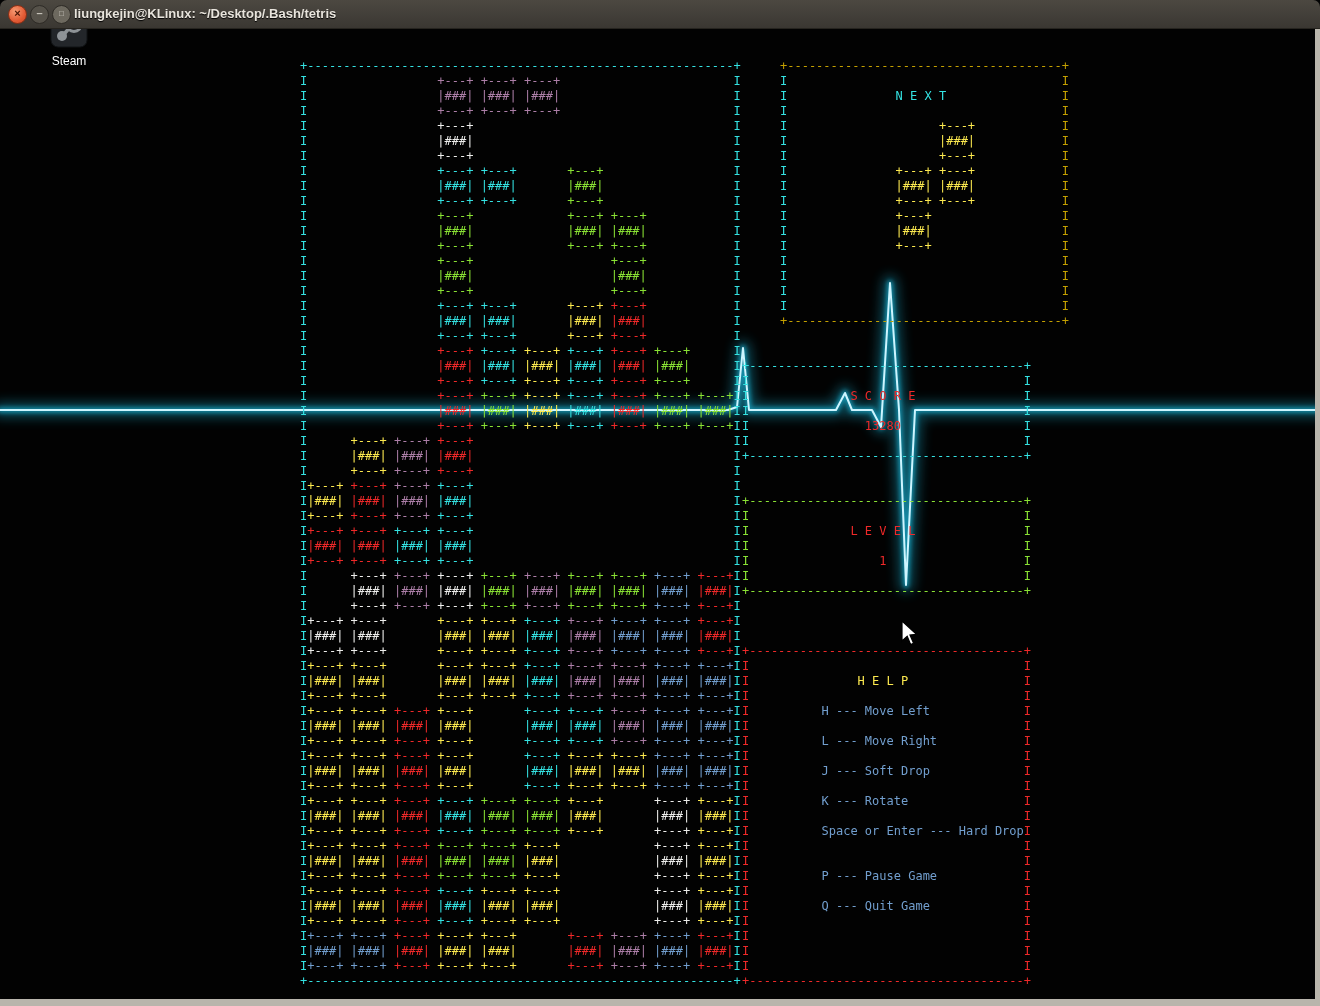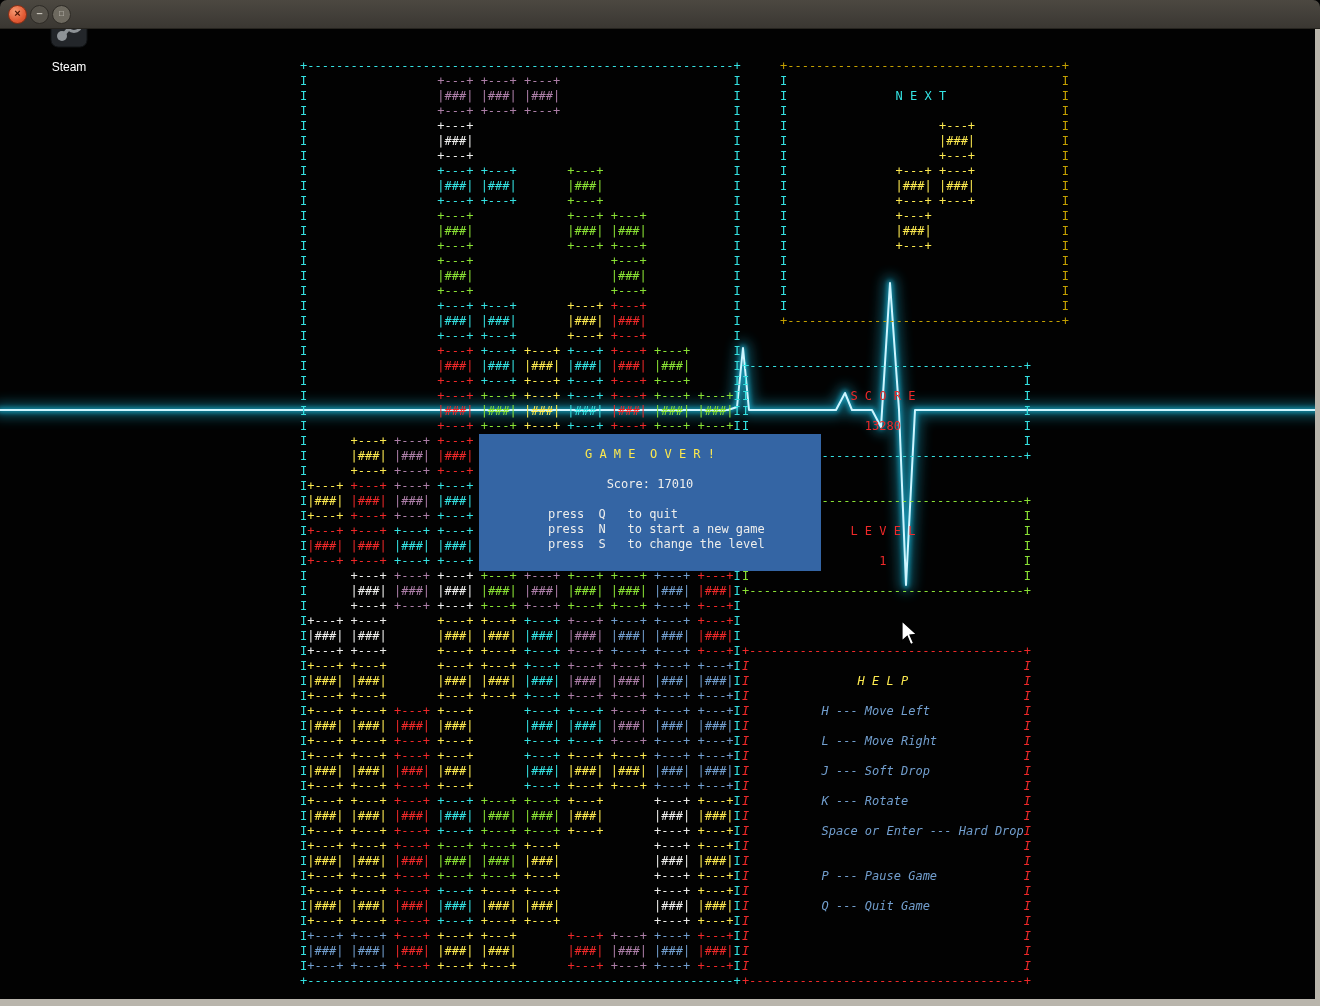--- a/index.html
+++ b/index.html
@@ -15,35 +15,35 @@
     border:1px solid #8f3015;color:#4a1505;}
   .tb-min{left:30px;background:#56524a;border:1px solid #2e2b26;color:#c9c5bc;}
   .tb-max{left:52px;background:#6d695f;border:1px solid #2e2b26;color:#d6d2c9;font-size:8px;line-height:16px;}
   .tb-title{position:absolute;left:74px;top:0;height:28px;line-height:28px;color:#e8e4dc;
     font-size:13px;font-weight:bold;text-shadow:0 1px 1px #000;}
   
   .scroll-strip{position:absolute;right:0;top:28px;width:5px;height:971px;background:#b9b5ac;z-index:8;}
   .bottom-edge{position:absolute;left:0;bottom:0;width:1320px;height:7px;background:#b9b5ac;z-index:8;}
   
   .steam{position:absolute;left:40px;top:10px;width:58px;text-align:center;z-index:3;}
-  .steam-label{margin-top:8px;color:#fff;font-size:12px;text-shadow:0 1px 2px #000;}
+  .steam-label{margin-top:2px;color:#fff;font-size:12px;text-shadow:0 1px 2px #000;}
   
   .ekg{position:absolute;left:0;top:0;z-index:1;pointer-events:none;}
   .ekg polyline{fill:none;stroke-linejoin:round;stroke-linecap:round;}
   .ekg-glow1{stroke:var(--ekg,#1ec8ee);stroke-width:16;opacity:.32;}
   .ekg-glow2{stroke:var(--ekg,#1ec8ee);stroke-width:6;opacity:.55;}
   .ekg-core{stroke:#cdf5ff;stroke-width:2;}
   
   .ascii{position:absolute;margin:0;z-index:2;font-family:"DejaVu Sans Mono",monospace;
     font-size:12px;line-height:15px;white-space:pre;color:#888;}
   #field{left:300px;top:59px;}
   #nextbox{left:780px;top:59px;}
   #scorebox{left:742px;top:359px;}
   #levelbox{left:742px;top:494px;}
-  #helpbox{left:742px;top:644px;font-style:italic;}
+  #helpbox{left:742px;top:644px;}
   .cC{color:var(--cyan,#34e2e2);} .cG{color:var(--green,#8ae234);} .cY{color:var(--yellow,#fce94f);}
   .cR{color:var(--red,#ef2929);}  .cM{color:var(--magenta,#ad7fa8);} .cB{color:var(--blue,#729fcf);}
   .cW{color:var(--white,#eeeeec);}
   .bF{color:var(--field-border,#34e2e2);} .bN{color:var(--next-border,#c4a000);}
   .bS{color:var(--score-border,#34e2e2);} .bL{color:var(--level-border,#8ae234);}
   .bH{color:var(--help-border,#ef2929);}  .cHelp{color:var(--help-text,#729fcf);}
   
   .dialog{position:absolute;left:479px;top:434px;width:342px;height:137px;z-index:5;
     background:var(--dialog-bg,#3465a4);}
   .dlg-line{height:15px;line-height:15px;font-family:"DejaVu Sans Mono",monospace;
@@ -199,36 +199,28 @@
 </span><span class="bH">I</span><span>          </span><span class="cHelp">P --- Pause Game</span><span>            </span><span class="bH">I</span><span>
 </span><span class="bH">I</span><span>                                      </span><span class="bH">I</span><span>
 </span><span class="bH">I</span><span>          </span><span class="cHelp">Q --- Quit Game</span><span>             </span><span class="bH">I</span><span>
 </span><span class="bH">I</span><span>                                      </span><span class="bH">I</span><span>
 </span><span class="bH">I</span><span>                                      </span><span class="bH">I</span><span>
 </span><span class="bH">I</span><span>                                      </span><span class="bH">I</span><span>
 </span><span class="bH">I</span><span>                                      </span><span class="bH">I</span><span>
 </span><span class="bH">+--------------------------------------+</span><span>
 </span></pre>
 
-  <div class="dialog">
-    <div class="dlg-line dlg-title">G A M E  O V E R !</div>
-    <div class="dlg-line"></div>
-    <div class="dlg-line dlg-score">Score: 17010</div>
-    <div class="dlg-line"></div>
-    <div class="dlg-line dlg-press">press  Q   to quit</div>
-    <div class="dlg-line dlg-press">press  N   to start a new game</div>
-    <div class="dlg-line dlg-press">press  S   to change the level</div>
-  </div>
 
   <svg class="cursor" width="20" height="28" viewBox="0 0 20 28">
     <path d="M3,1 L3,21 L8.2,16.2 L11.6,24.6 L14.6,23.2 L11,15 L17.5,14.4 Z" fill="#ffffff" stroke="#000000" stroke-width="1.2"></path>
   </svg>
 
   <div class="scroll-strip"></div>
   <div class="bottom-edge"></div>
 
   <div class="titlebar">
     <div class="tb-btn tb-close"><span>×</span></div>
     <div class="tb-btn tb-min"><span>–</span></div>
     <div class="tb-btn tb-max"><span>□</span></div>
+    <div class="tb-title">liungkejin@KLinux: ~/Desktop/.Bash/tetris</div>
   </div>
 
 </div>
 
 </body></html>

